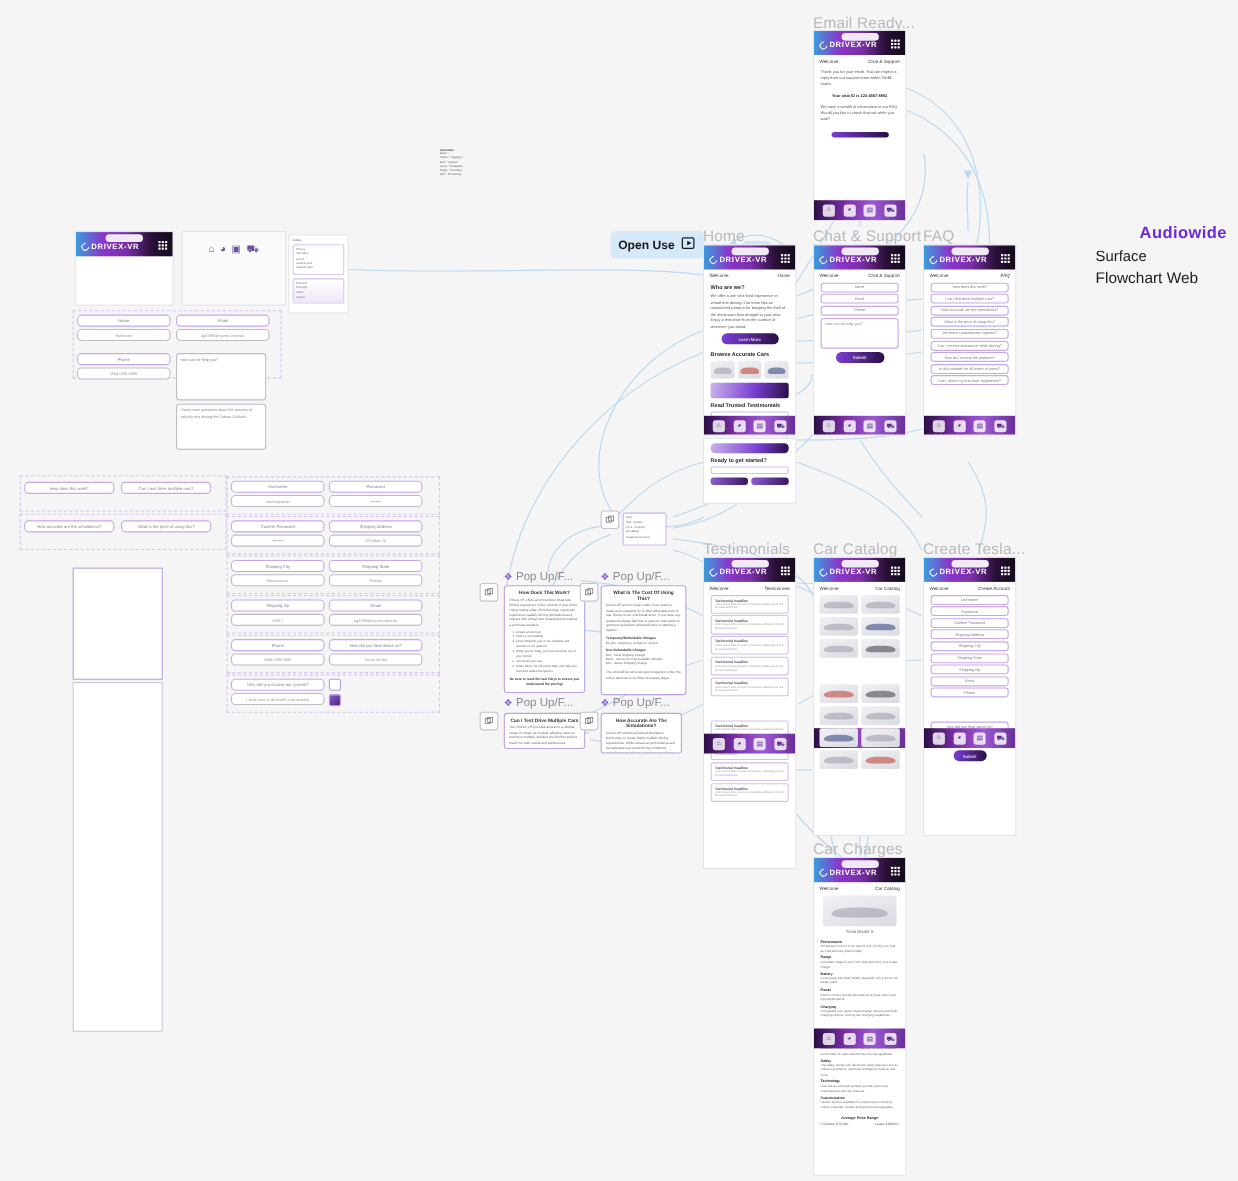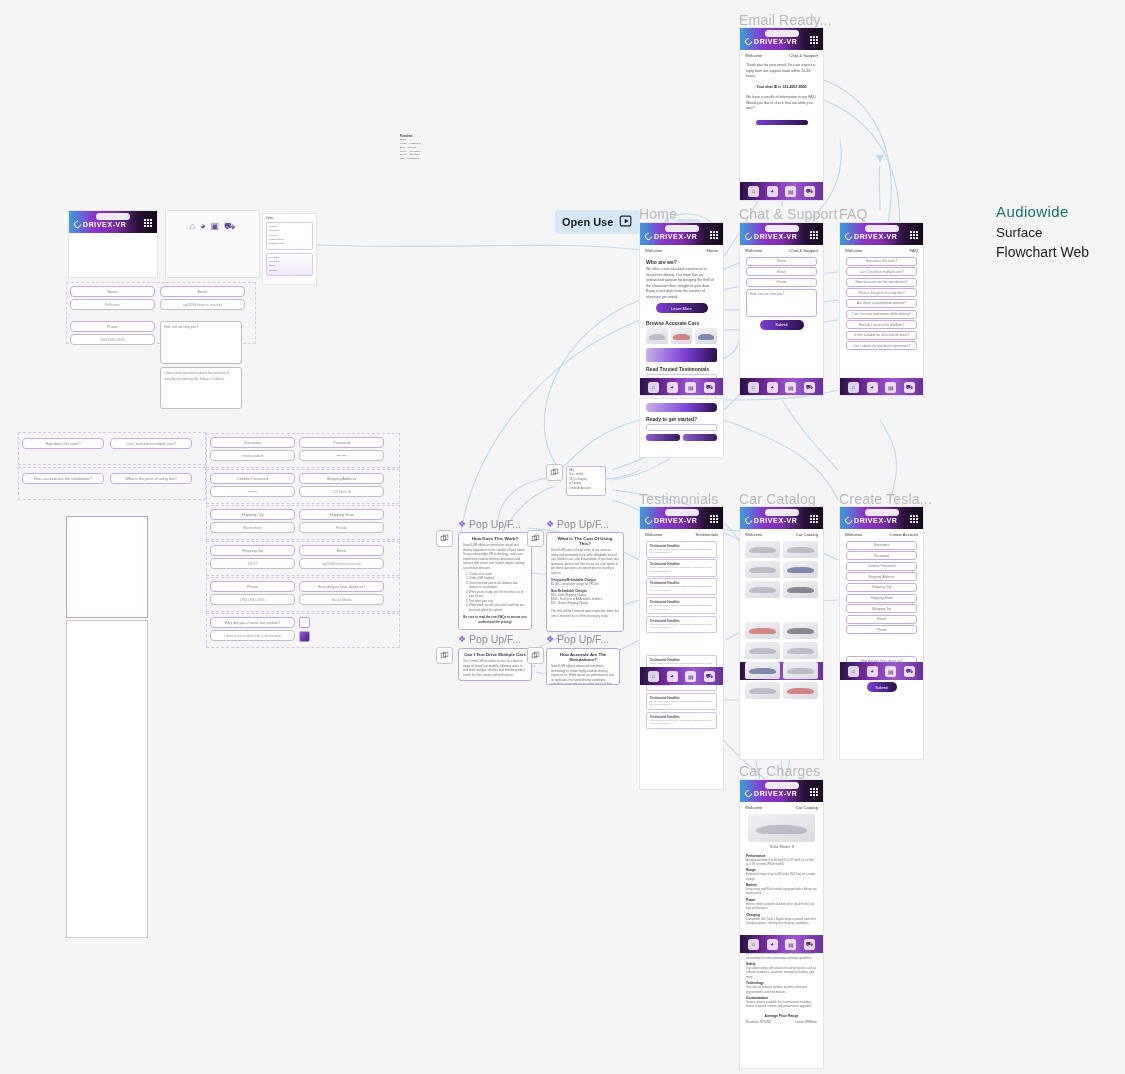--- a/index.html
+++ b/index.html
@@ -126,21 +126,21 @@
     display:flex; align-items:center; gap:6px;
     font-size:11px; color:#1c1c1c; font-weight:bold;
   }
   .cursor-arrow {
     position:absolute; width:26px;height:16px;
     background:#cfe4f5; border-radius:4px;
     display:flex;align-items:center;justify-content:center;
     font-size:11px; color:#1d1d1d;
   }
   .fontlist { position:absolute; }
-  .fontlist .f1 { font-size:15px; font-weight:normal; color:#0f766e; letter-spacing:.4px;}
+  .fontlist .f1 { font-size:15px; font-weight:bold; color:#6d28d9; letter-spacing:.4px;margin-left:40px;}
   .fontlist .f2 { font-size:13.5px; color:#1a1a1a; margin-top:5px;}
   .fontlist .f3 { font-size:14px; color:#1a1a1a; margin-top:4px;}
   .carimg {
     background:linear-gradient(160deg,#f2f2f5,#dadae2);
     border-radius:2px; position:relative; overflow:hidden;
   }
   .carimg::after{
     content:""; position:absolute; left:12%; right:12%; top:38%; height:34%;
     background:#9a9aa8; border-radius:40% 40% 22% 22%/60% 60% 30% 30%;
     opacity:.55;

